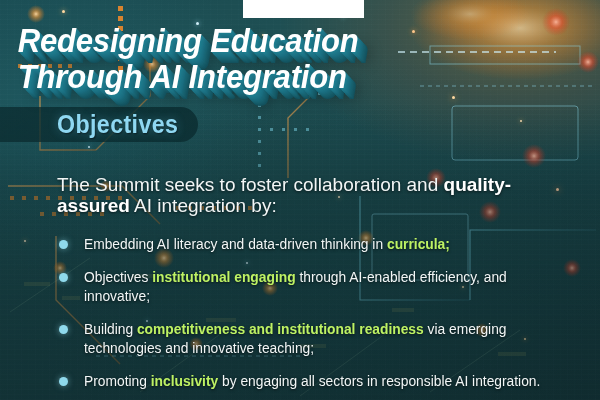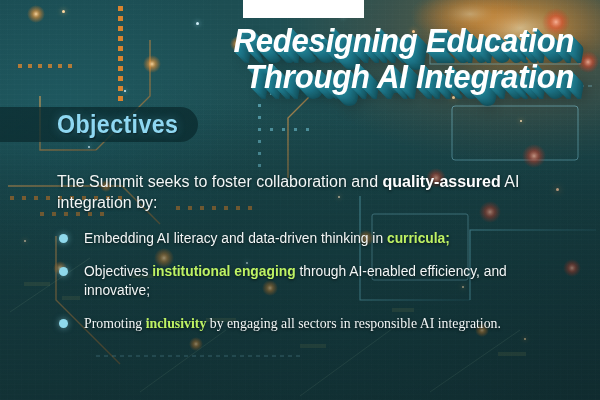--- a/index.html
+++ b/index.html
@@ -83,21 +83,21 @@
     background: #ffffff;
     z-index: 30;
   }
 
   
   .title-wrap {
     position: absolute;
     left: 0; right: 0;
     top: 24px;
     z-index: 20;
-    text-align: right;
+    text-align: left;
     padding-right: 8px;
   }
   .title-line {
     display: block;
     font-family: "Liberation Sans Narrow", "Liberation Sans", sans-serif;
     font-weight: bold;
     font-style: italic;
     font-size: 33px;
     line-height: 34px;
     letter-spacing: -0.2px;
@@ -150,41 +150,41 @@
   .content {
     position: absolute;
     left: 57px;
     top: 155px;
     width: 508px;
     z-index: 20;
     color: #f2f6f6;
     text-shadow: 0 1px 3px rgba(0,0,0,0.65);
   }
   .intro {
-    font-size: 16px;
+    font-size: 19px;
     line-height: 21px;
     font-weight: normal;
     max-width: 490px;
   }
   .intro b { font-weight: bold; color: #ffffff; }
 
   .bullets {
     list-style: none;
     margin: 0;
     padding: 0;
     margin-top: 14px;
   }
   .bullet {
     position: relative;
     padding-left: 27px;
     font-size: 13.8px;
     line-height: 19.5px;
     margin-bottom: 13px;
   }
-  .bullet:last-child { margin-bottom: 4px; font-family: Liberation Serif, serif; }
+  .bullet:last-child { margin-bottom: 4px; }
   .bullet b { font-weight: bold; color: #bef264; }
   .dot {
     position: absolute;
     left: 2px;
     top: 5px;
     width: 9px;
     height: 9px;
     border-radius: 50%;
     background: #8fd9ec;
     box-shadow: 0 0 6px rgba(143,217,236,0.55);
@@ -409,20 +409,23 @@
     <ul class="bullets">
 
       <li class="bullet">
         <span class="dot"></span><span>Embedding AI literacy and data-driven thinking in </span><b>curricula;</b><span></span>
       </li>
 
       <li class="bullet">
         <span class="dot"></span><span>Objectives </span><b>institutional engaging</b><span> through AI-enabled efficiency, and innovative;</span>
       </li>
 
+      <li class="bullet">
+        <span class="dot"></span><span>Building </span><b>competitiveness and institutional readiness</b><span> via emerging technologies and innovative teaching;</span>
+      </li>
 
       <li class="bullet">
         <span class="dot"></span><span>Promoting </span><b>inclusivity</b><span> by engaging all sectors in responsible AI integration.</span>
       </li>
 
     </ul>
   </div>
 
 </div>
 

